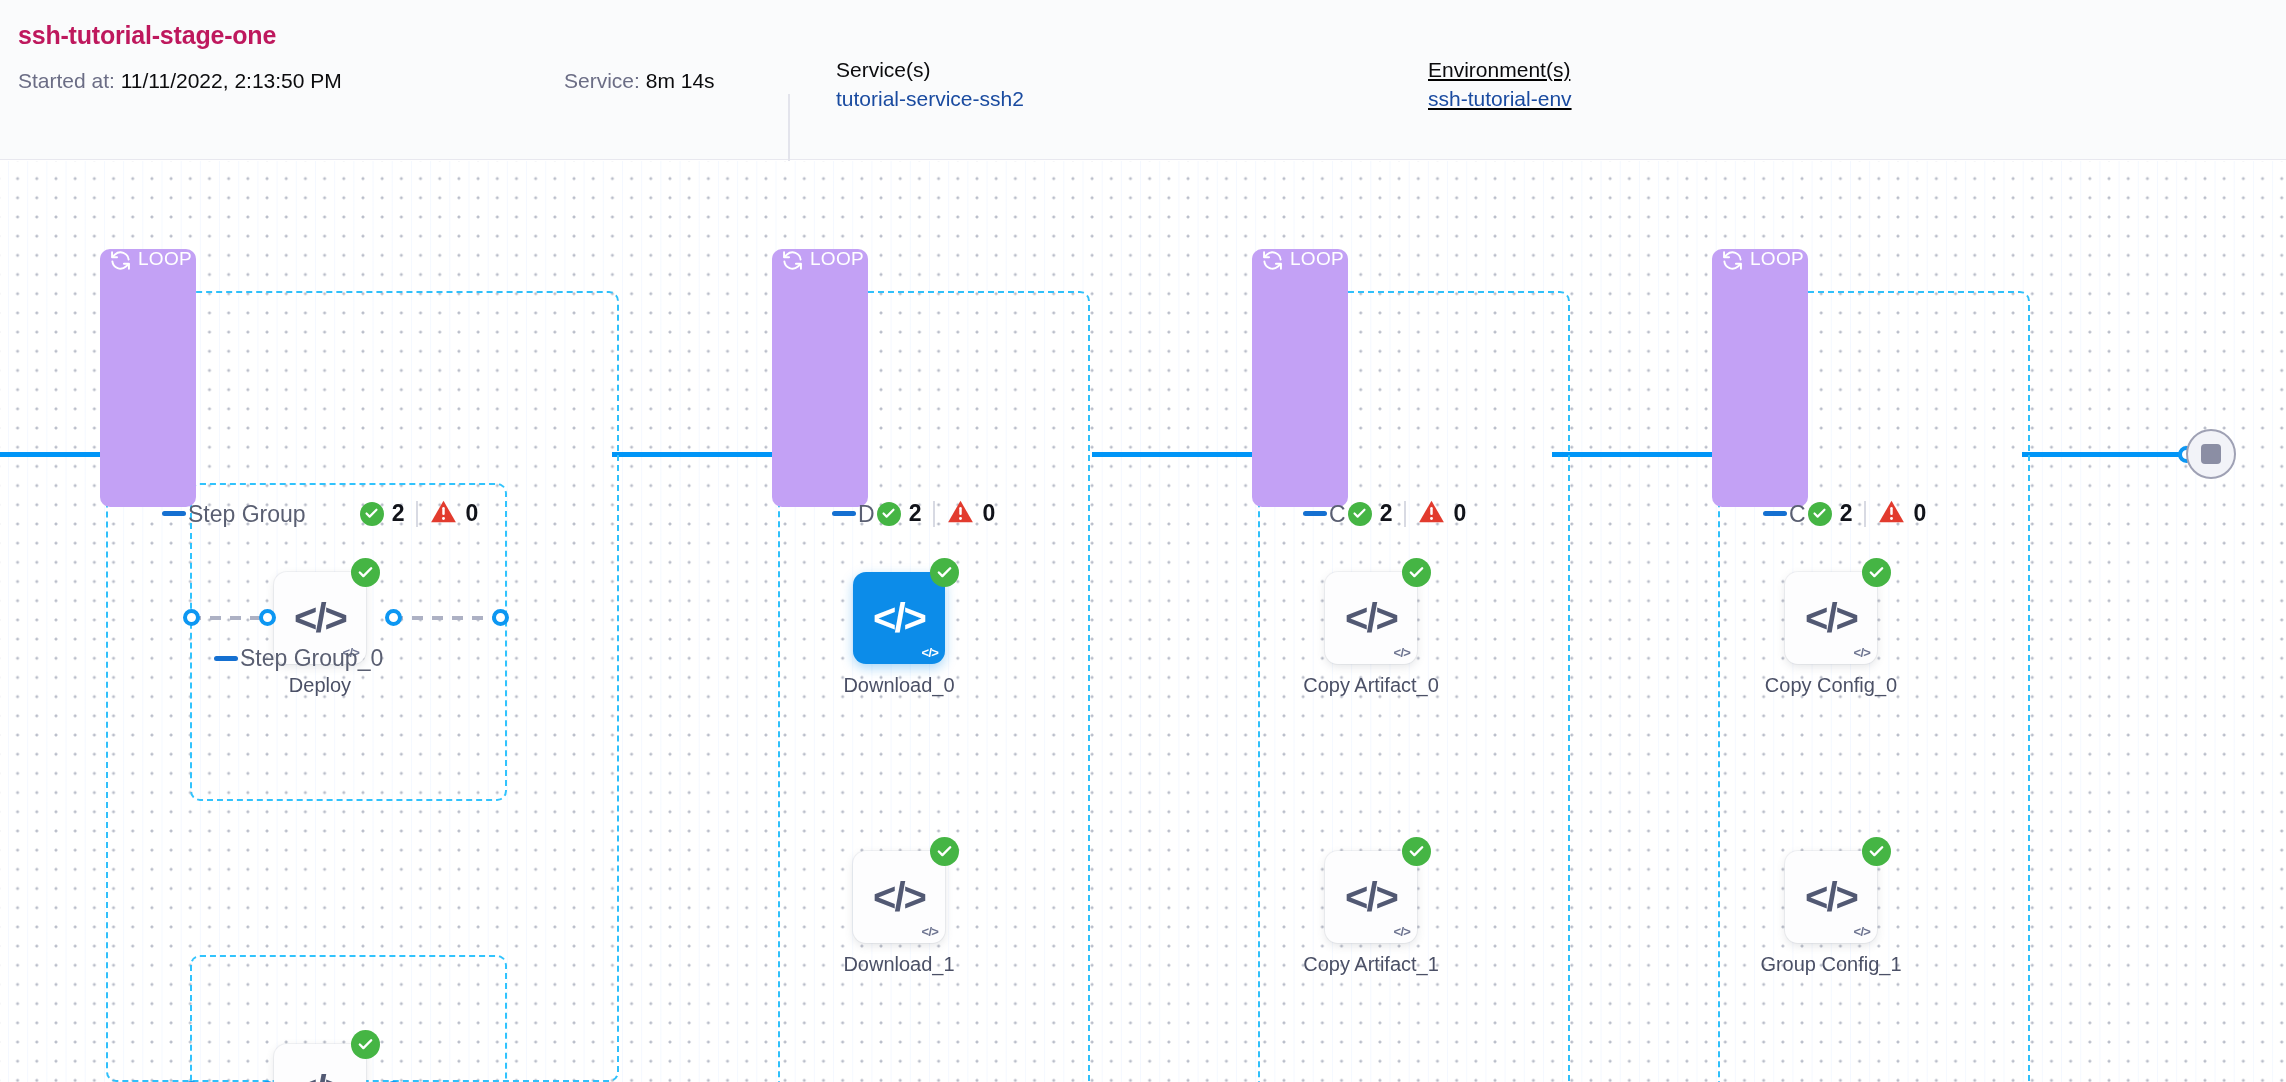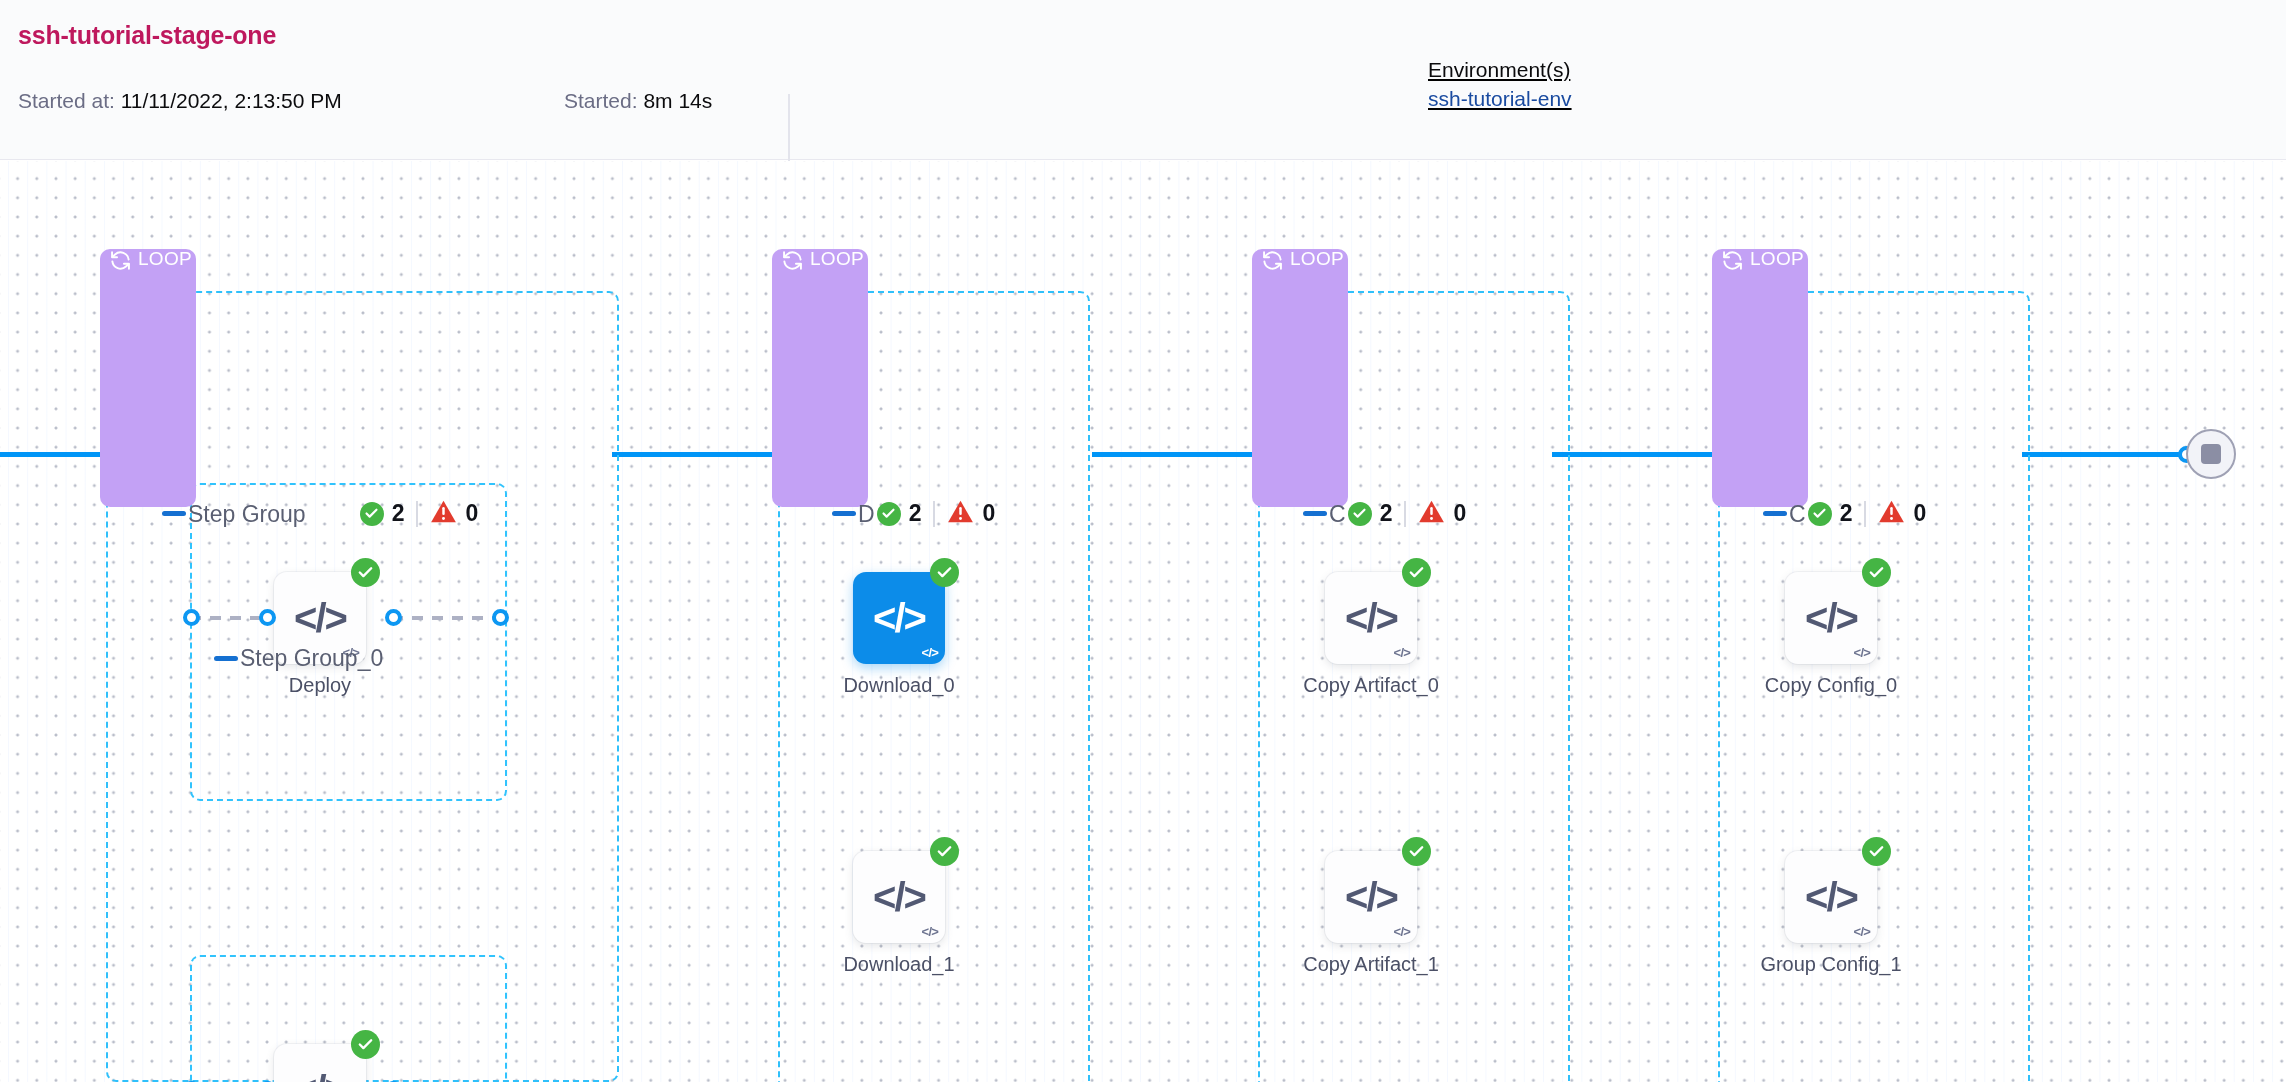--- a/index.html
+++ b/index.html
@@ -22,21 +22,21 @@
     font-size: 25px; font-weight: bold; color: #be185d;
     letter-spacing: -0.2px;
     line-height: 34px;
   }
   #meta-row {
     position: relative;
     margin-top: 12px;
     height: 60px;
   }
   .meta-block { position: absolute; top: 0; }
-  .meta-inline { font-size: 21px; line-height: 30px; white-space: nowrap; margin-top: 20px; }
+  .meta-inline { font-size: 21px; line-height: 30px; white-space: nowrap; }
   .meta-key { color: #6b6d85; }
   .meta-val-dark { color: #0b0b0d; }
   .meta-label {
     font-size: 21px; color: #0b0b0d; line-height: 28px; white-space: nowrap;
   }
   .meta-link {
     font-size: 21px; color: #1a4ba0; line-height: 30px; white-space: nowrap;
     cursor: pointer;
   }
   #hdr-divider {
@@ -198,27 +198,31 @@
 
     <div class="meta-block" style="left:0;top:2px;">
       <div class="meta-inline">
         <span class="meta-key">Started at:</span>
         <span class="meta-val-dark">11/11/2022, 2:13:50 PM</span>
       </div>
     </div>
 
     <div class="meta-block" style="left:546px;top:2px;">
       <div class="meta-inline">
-        <span class="meta-key">Started:</span>
+        <span class="meta-key">Service:</span>
         <span class="meta-val-dark">8m 14s</span>
       </div>
     </div>
 
     <div id="hdr-divider"></div>
 
+    <div class="meta-block" style="left:818px;top:-8px;">
+      <div class="meta-label">Service(s)</div>
+      <div class="meta-link">tutorial-service-ssh2</div>
+    </div>
 
     <div class="meta-block" style="left:1410px;top:-8px;text-decoration:underline;">
       <div class="meta-label">Environment(s)</div>
       <div class="meta-link">ssh-tutorial-env</div>
     </div>
 
   </div>
 </div>
 
 <div id="canvas">

